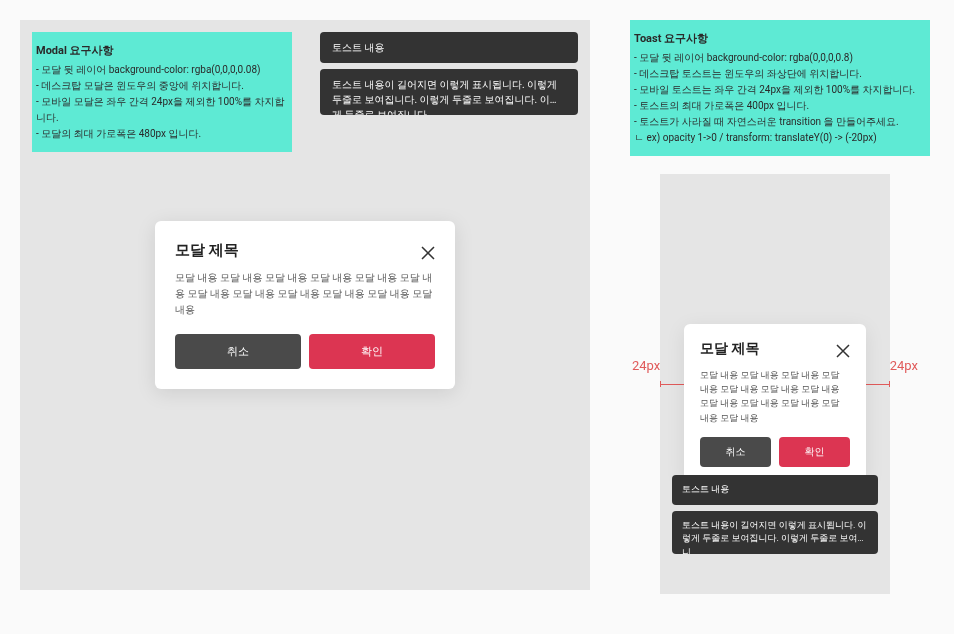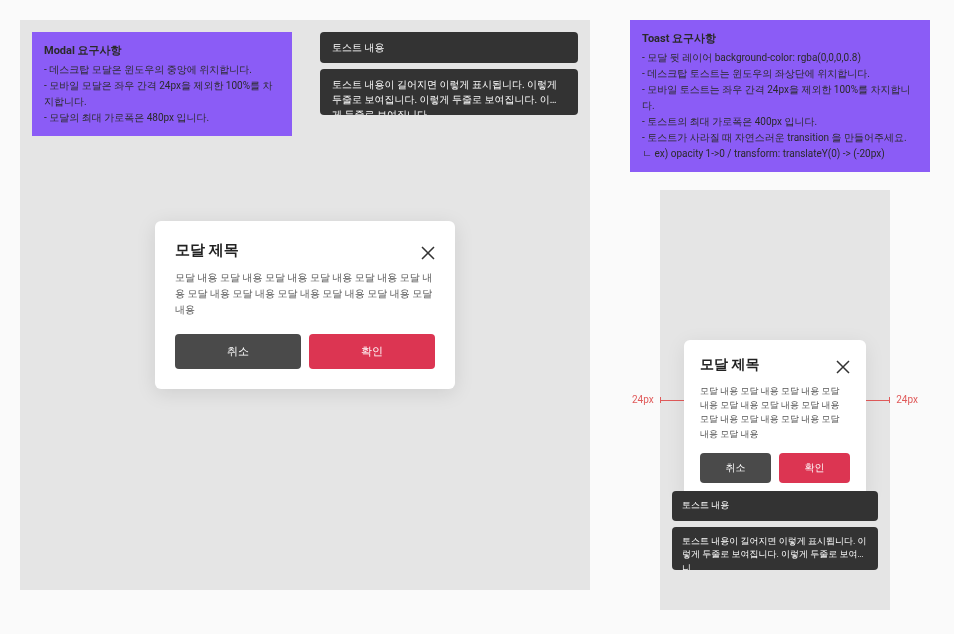--- a/index.html
+++ b/index.html
@@ -22,22 +22,22 @@
       background: #e5e5e5;
       position: relative;
       padding: 12px;
     }
     
     .right-col {
       width: 300px;
     }
     
     .note {
-      background: #8b5cf6;
-      padding: 10px 12px;
+      background: #5eead4;
+      padding: 10px 4px;
       font-size: 10px;
       line-height: 1.6;
       color: #2a2a2a;
     }
     .note-title {
       font-weight: 700;
       font-size: 11px;
       margin-bottom: 2px;
     }
     .note-line { display: block; }
@@ -151,23 +151,23 @@
       background: #fff;
       border-radius: 6px;
       box-shadow: 0 4px 20px rgba(0,0,0,0.08);
       padding: 16px;
     }
     .mobile-modal .modal-title { font-size: 14px; }
     .mobile-modal .modal-body { font-size: 9px; margin-bottom: 12px; }
     .mobile-modal .btn { padding: 8px 0; font-size: 10px; }
     .guide-label {
       position: absolute;
-      font-size: 10px;
+      font-size: 13px;
       color: #e05a5a;
-      top: 204px;
+      top: 184px;
     }
     .guide-left { left: -28px; }
     .guide-right { right: -28px; }
     .guide-line {
       position: absolute;
       top: 210px;
       height: 1px;
       width: 24px;
       background: #e05a5a;
     }
@@ -199,20 +199,21 @@
   </style>
 </head>
 <body>
 
 <div class="canvas">
 
   <div class="artboard-desktop">
     <div class="desktop-header">
       <div class="note">
         <div class="note-title">Modal 요구사항</div>
+        <span class="note-line">- 모달 뒷 레이어 background-color: rgba(0,0,0,0.08)</span>
         <span class="note-line">- 데스크탑 모달은 윈도우의 중앙에 위치합니다.</span>
         <span class="note-line">- 모바일 모달은 좌우 간격 24px을 제외한 100%를 차지합니다.</span>
         <span class="note-line">- 모달의 최대 가로폭은 480px 입니다.</span>
       </div>
       <div class="toast-stack">
         <div class="toast">토스트 내용</div>
         <div class="toast">토스트 내용이 길어지면 이렇게 표시됩니다. 이렇게 두줄로 보여집니다. 이렇게 두줄로 보여집니다. 이렇게 두줄로 보여집니다...</div>
       </div>
     </div>
 

